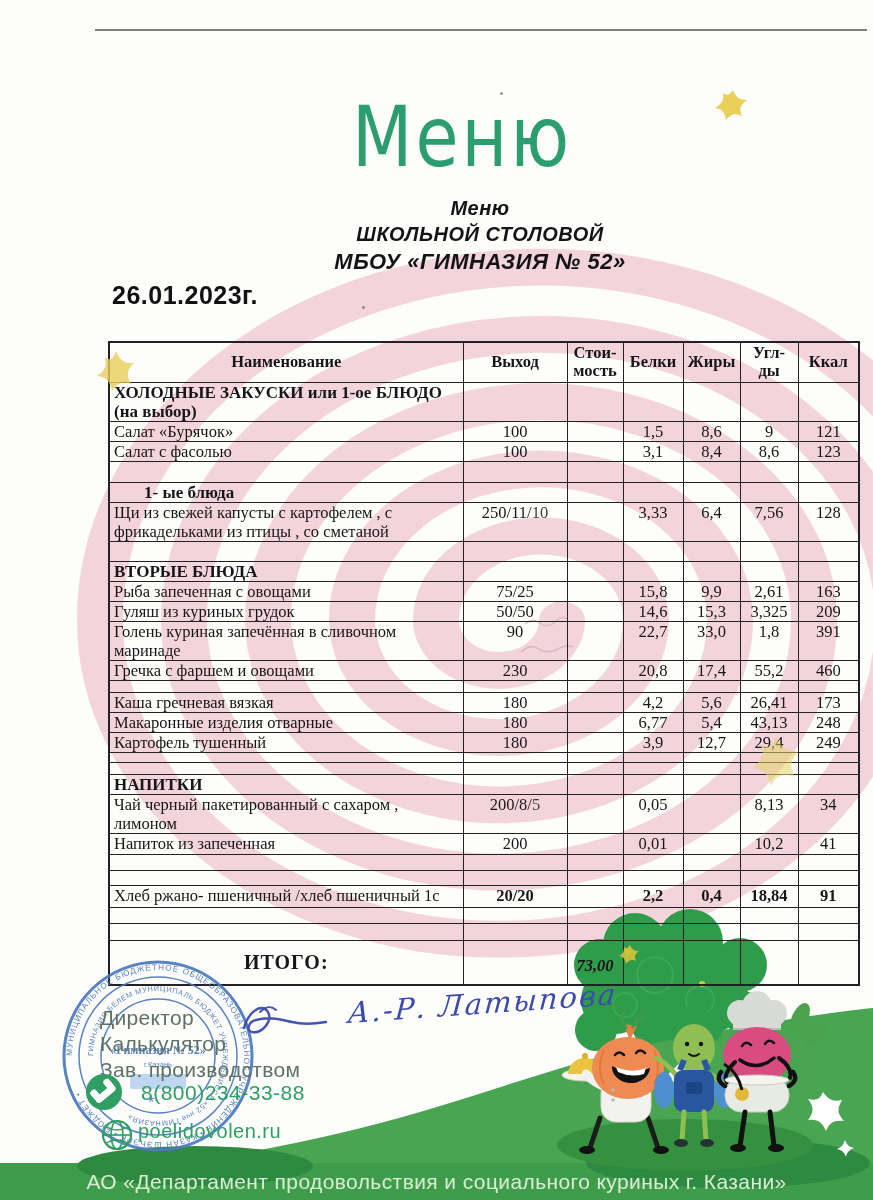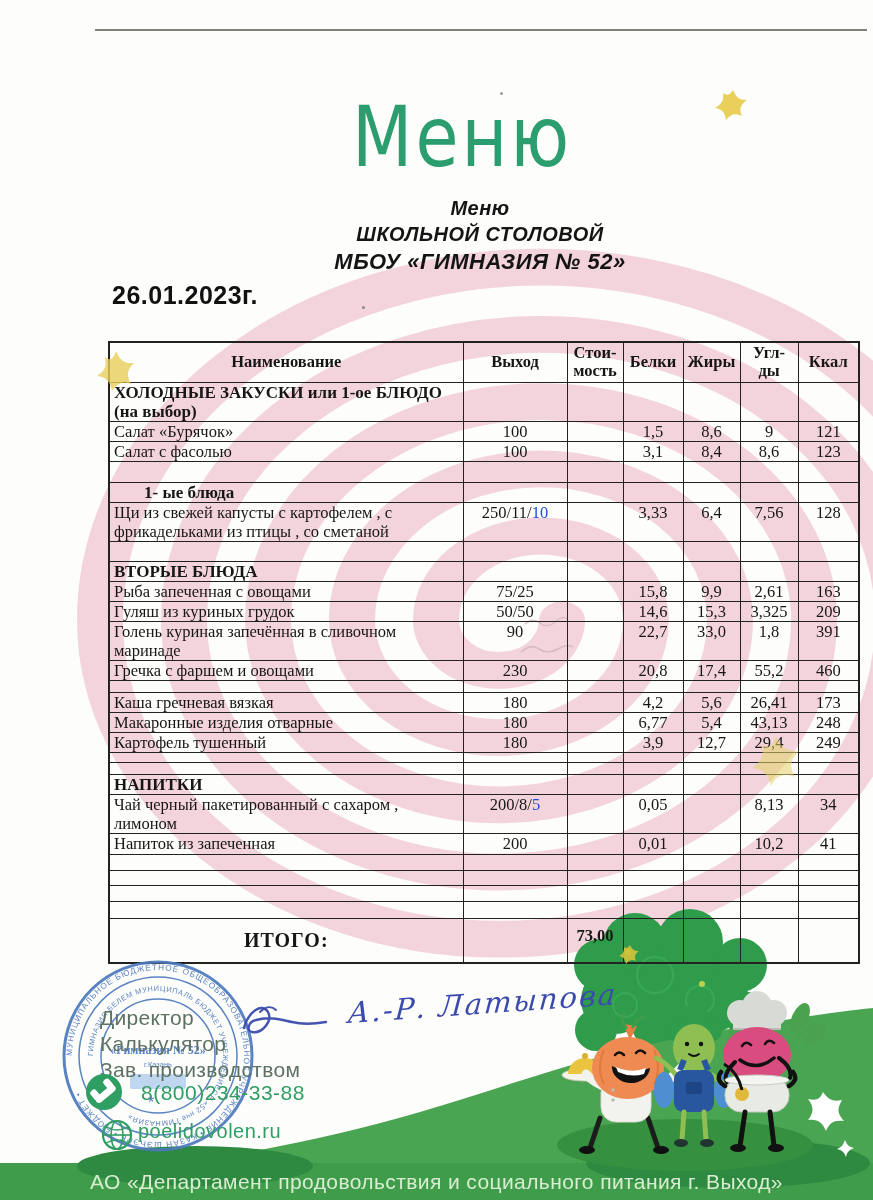--- a/index.html
+++ b/index.html
@@ -31,22 +31,22 @@
   table.menu{border:2px solid #222;}
   table.menu th{font-weight:bold;vertical-align:middle;text-align:center;font-size:16.5px;
     white-space:pre-line;line-height:18px;}
   td.name{text-align:left;padding-left:6px;}
   td.num{text-align:center;}
   tr.section td.name{font-weight:bold;font-size:17px;}
   tr.section td.name.indent{padding-left:34px;}
   tr.bold td.num{font-weight:bold;}
   tr.bold td.name{font-weight:normal;}
   tr.total td.name{text-align:center;font-weight:bold;font-size:20px;vertical-align:middle;letter-spacing:1px;}
-  tr.total td.num{font-weight:bold;padding-top:7px;}
-  span.fade{color:#1d4ed8;}
+  tr.total td.num{font-weight:bold;padding-top:15px;font-style:italic;}
+  span.fade{color:#404040;}
   
   .star{z-index:5;}
   
   #bottomart{left:0;top:900px;z-index:3;}
   
   .footer-band{left:0;top:1166px;width:873px;height:34px;line-height:32px;text-align:center;
      color:#d9edd3;font-size:21px;z-index:6;letter-spacing:.4px;}
   
   #stamp{left:58px;top:956px;z-index:6;opacity:.92;}
   .role{left:100px;color:#5d7263;font-size:21px;z-index:7;letter-spacing:.3px;}
@@ -427,20 +427,29 @@
       </tr>
       <tr class="empty" style="height: 15px;">
         <td class="name"></td>
         <td class="num"></td>
         <td class="num"></td>
         <td class="num"></td>
         <td class="num"></td>
         <td class="num"></td>
         <td class="num"></td>
       </tr>
+      <tr class="item bold" style="height: 22px;">
+        <td class="name">Хлеб ржано- пшеничный /хлеб пшеничный 1с</td>
+        <td class="num">20/20</td>
+        <td class="num"></td>
+        <td class="num">2,2</td>
+        <td class="num">0,4</td>
+        <td class="num">18,84</td>
+        <td class="num">91</td>
+      </tr>
       <tr class="empty" style="height: 16px;">
         <td class="name"></td>
         <td class="num"></td>
         <td class="num"></td>
         <td class="num"></td>
         <td class="num"></td>
         <td class="num"></td>
         <td class="num"></td>
       </tr>
       <tr class="empty" style="height: 17px;">
@@ -508,13 +517,13 @@
 <div class="abs contact-text phone-text">8(800)234-33-88</div>
 <div class="abs contact-text site-text">poelidovolen.ru</div>
 <div class="abs stamp-ast">*</div>
 
 <svg id="sig-flourish" class="abs" width="120" height="60">
   <path d="M14,36 c4,-16 18,-26 24,-16 c5,9 -6,22 -16,20 c-6,-1 -4,-10 4,-12 c14,-4 26,0 36,2 c8,2 22,2 34,0" fill="none" stroke="#3b4bad" stroke-width="2.4" stroke-linecap="round" opacity="0.95"></path>
   <path d="M30,20 c6,-6 12,-6 16,-2" fill="none" stroke="#3b4bad" stroke-width="2" stroke-linecap="round" opacity="0.95"></path>
 </svg>
 <div class="abs sig-text">А.-Р. Латыпова</div>
 
-<div class="abs footer-band">АО «Департамент продовольствия и социального питания г. Выход»</div>
+<div class="abs footer-band">АО «Департамент продовольствия и социального куриных г. Казани»</div>
 
 </body></html>

